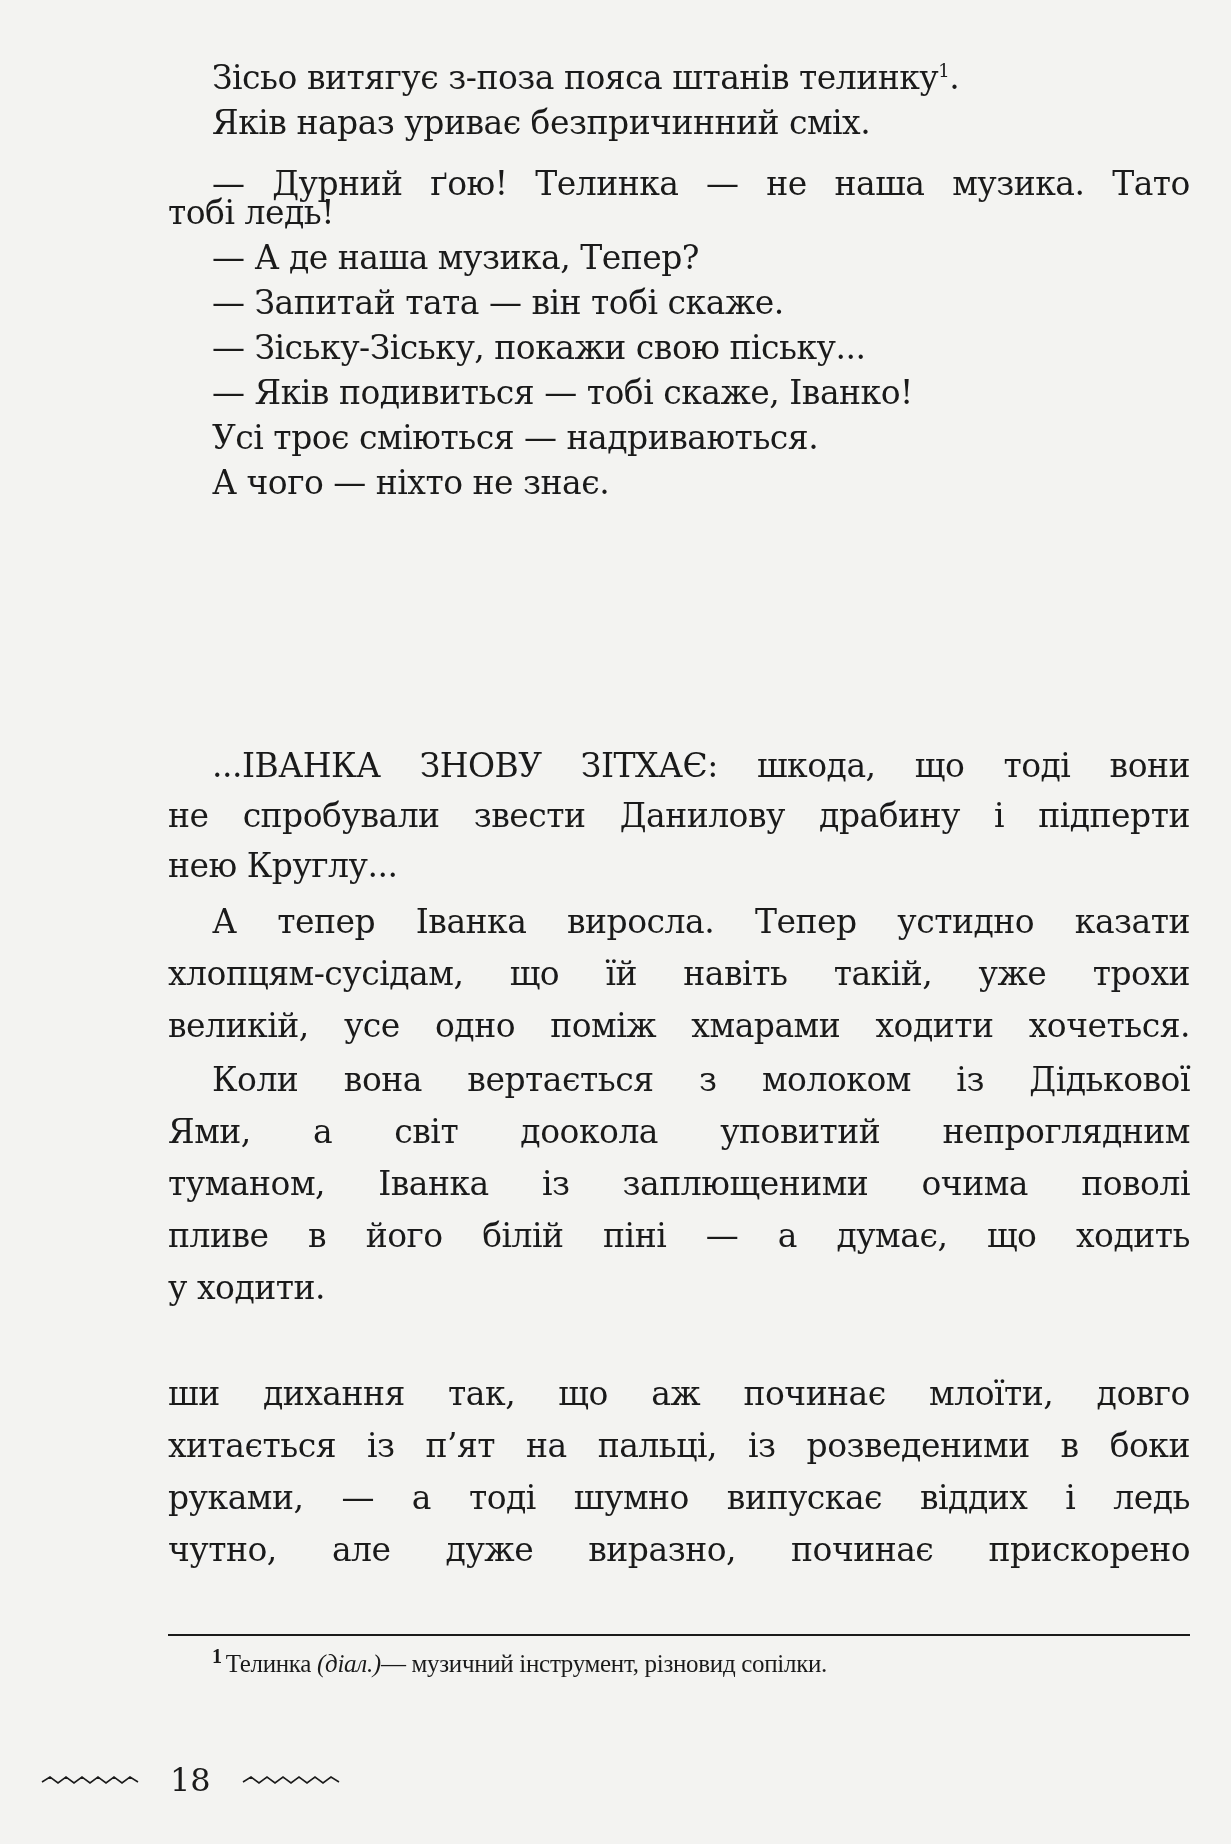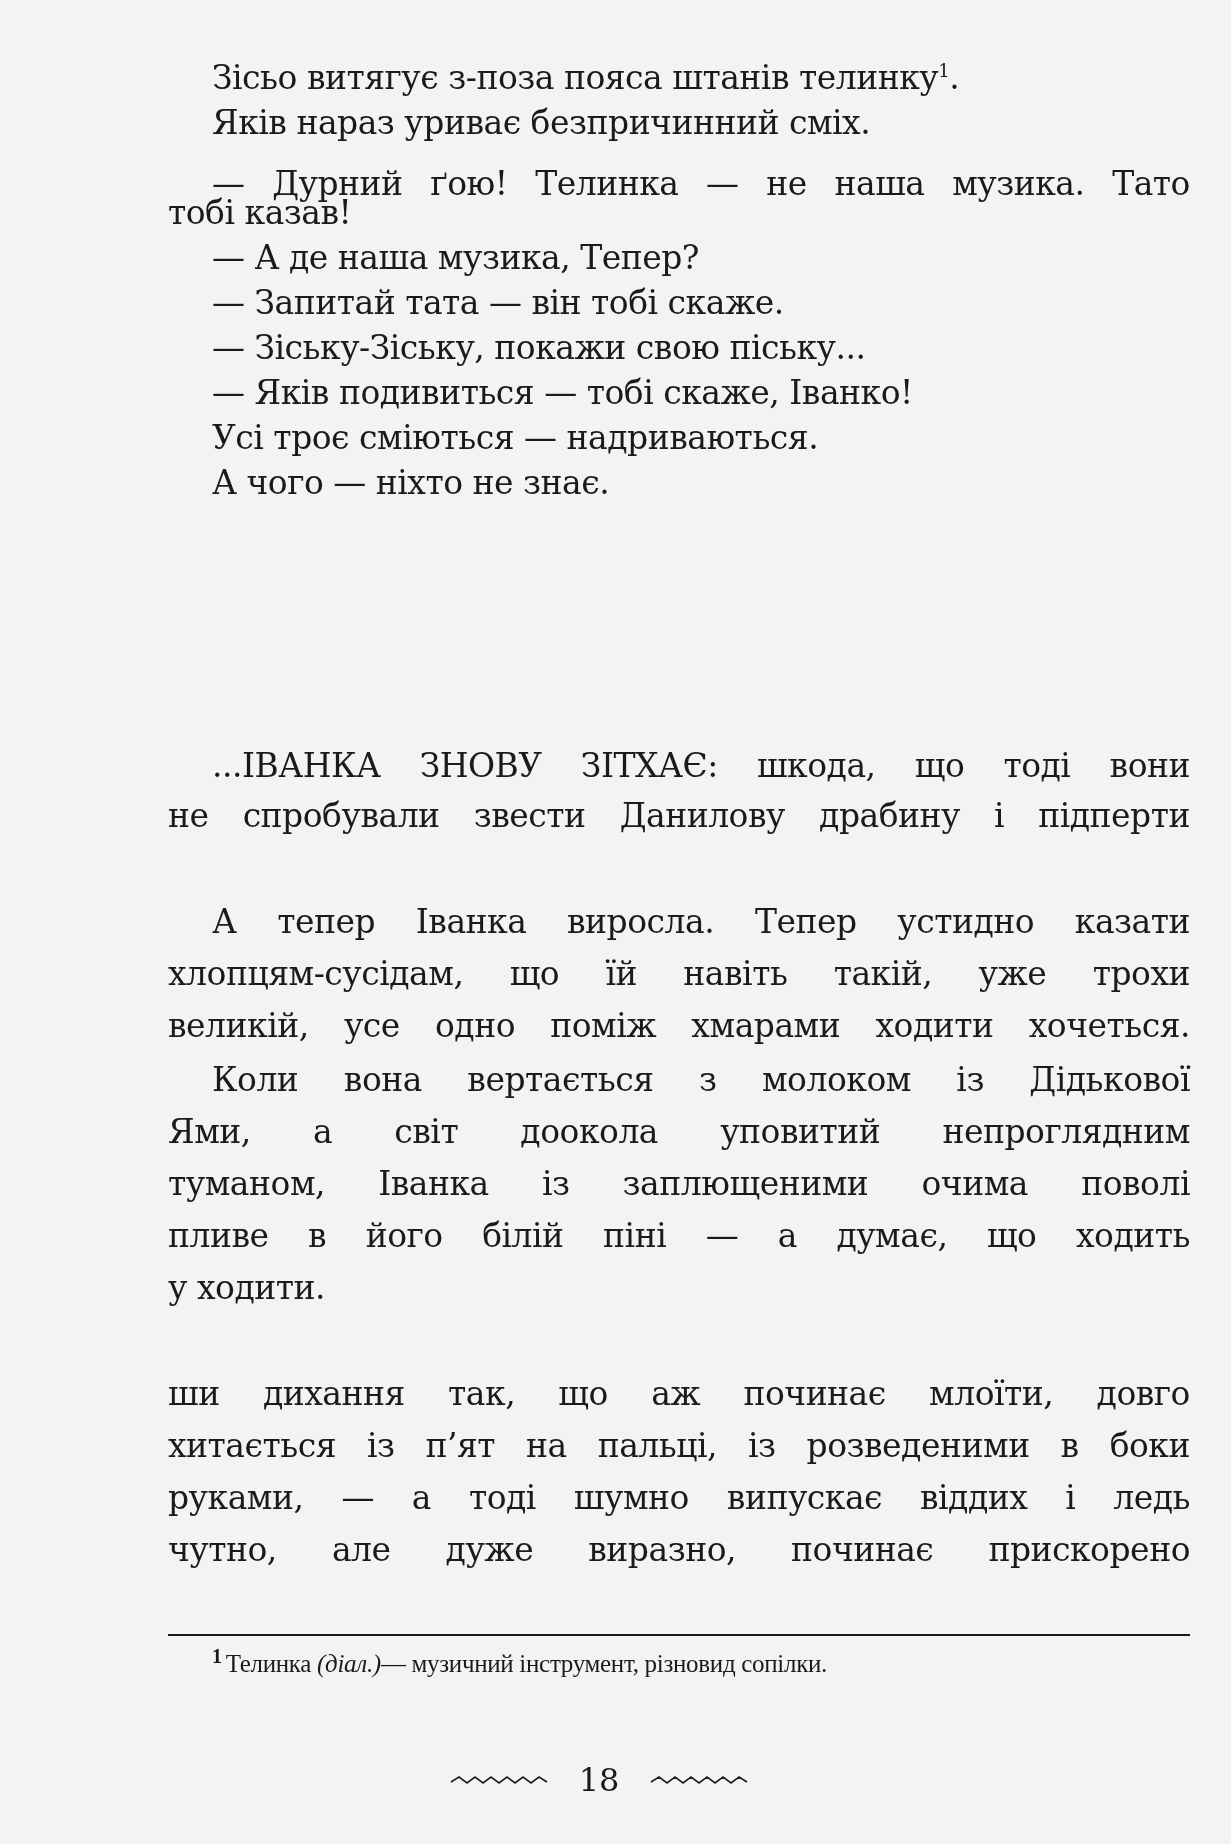--- a/index.html
+++ b/index.html
@@ -34,43 +34,44 @@
     .footnote {
       position: absolute; left: 172px; top: 1648px;
       font-size: 25px; line-height: 32px; white-space: nowrap;
       font-family: Liberation Serif, serif;
       letter-spacing: -0.3px;
     }
     .footnote .num { font-weight: bold; font-size: 20px; vertical-align: super; line-height: 0; margin-right: 4px; }
     .footnote i { font-style: italic; }
     .folio {
       position: absolute; top: 1760px; left: 0; width: 1118px;
-      display: flex; justify-content: center; align-items: center; gap: 30px;
+      display: flex; align-items: center; gap: 30px;
     }
     .folio .num { font-size: 32px; line-height: 40px; }
     .wave { width: 100px; height: 16px; }
   </style>
 </head>
 <body>
 
 <div class="page">
 
   <div class="line indent" style="top:58px"><span>Зісьо витягує з-поза пояса штанів телинку</span><sup>1</sup><span>.</span></div>
   <div class="line indent" style="top:103px">Яків нараз уриває безпричинний сміх.</div>
   <div class="line indent justify" style="top:164px">— Дурний ґою! Телинка — не наша музика. Тато</div>
-  <div class="line" style="top:193px">тобі казав!</div>
+  <div class="line" style="top:193px">тобі ледь!</div>
   <div class="line indent" style="top:238px">— А де наша музика, Тепер?</div>
   <div class="line indent" style="top:283px">— Запитай тата — він тобі скаже.</div>
   <div class="line indent" style="top:328px">— Зіську-Зіську, покажи свою піську...</div>
   <div class="line indent" style="top:373px">— Яків подивиться — тобі скаже, Іванко!</div>
   <div class="line indent" style="top:418px">Усі троє сміються — надриваються.</div>
   <div class="line indent" style="top:463px">А чого — ніхто не знає.</div>
 
   <div class="line indent justify" style="top:746px">...ІВАНКА ЗНОВУ ЗІТХАЄ: шкода, що тоді вони</div>
   <div class="line justify" style="top:796px">не спробували звести Данилову драбину і підперти</div>
+  <div class="line" style="top:846px">нею Круглу...</div>
   <div class="line indent justify" style="top:902px">А тепер Іванка виросла. Тепер устидно казати</div>
   <div class="line justify" style="top:954px">хлопцям-сусідам, що їй навіть такій, уже трохи</div>
   <div class="line justify" style="top:1006px">великій, усе одно поміж хмарами ходити хочеться.</div>
   <div class="line indent justify" style="top:1060px">Коли вона вертається з молоком із Дідькової</div>
   <div class="line justify" style="top:1112px">Ями, а світ доокола уповитий непроглядним</div>
   <div class="line justify" style="top:1164px">туманом, Іванка із заплющеними очима поволі</div>
   <div class="line justify" style="top:1216px">пливе в його білій піні — а думає, що ходить</div>
   <div class="line" style="top:1268px">у ходити.</div>
   <div class="line justify" style="top:1374px">ши дихання так, що аж починає млоїти, довго</div>
   <div class="line justify" style="top:1426px">хитається із п’ят на пальці, із розведеними в боки</div>

